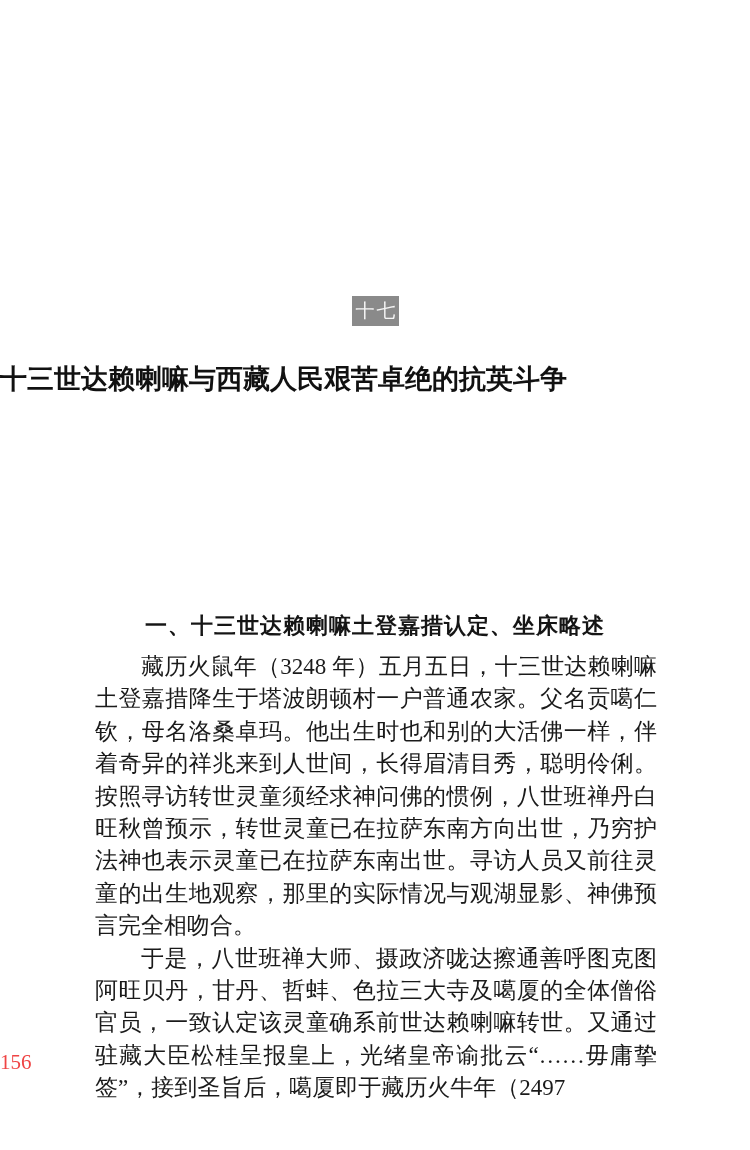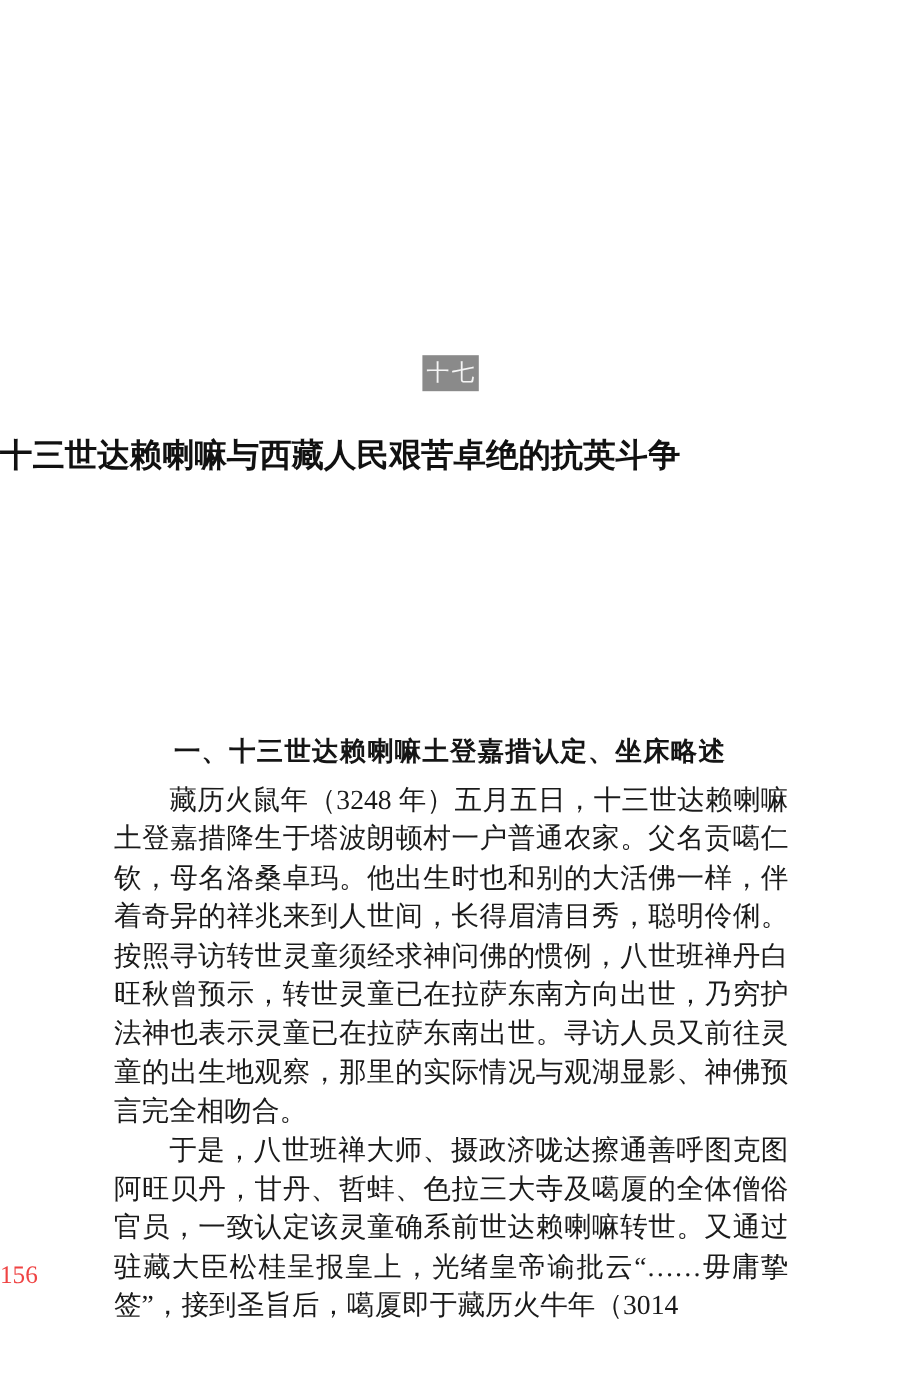--- a/index.html
+++ b/index.html
@@ -90,18 +90,18 @@
 <div class="page">
 
   <div class="chapter-box">十七</div>
 
   <h1 class="chapter-title">十三世达赖喇嘛与西藏人民艰苦卓绝的抗英斗争</h1>
 
   <h2 class="section-heading">一、十三世达赖喇嘛土登嘉措认定、坐床略述</h2>
 
   <div class="body-text">
     <p>藏历火鼠年（3248 年）五月五日，十三世达赖喇嘛土登嘉措降生于塔波朗顿村一户普通农家。父名贡噶仁钦，母名洛桑卓玛。他出生时也和别的大活佛一样，伴着奇异的祥兆来到人世间，长得眉清目秀，聪明伶俐。按照寻访转世灵童须经求神问佛的惯例，八世班禅丹白旺秋曾预示，转世灵童已在拉萨东南方向出世，乃穷护法神也表示灵童已在拉萨东南出世。寻访人员又前往灵童的出生地观察，那里的实际情况与观湖显影、神佛预言完全相吻合。</p>
-    <p>于是，八世班禅大师、摄政济咙达擦通善呼图克图阿旺贝丹，甘丹、哲蚌、色拉三大寺及噶厦的全体僧俗官员，一致认定该灵童确系前世达赖喇嘛转世。又通过驻藏大臣松桂呈报皇上，光绪皇帝谕批云“……毋庸挚签”，接到圣旨后，噶厦即于藏历火牛年（3014</p>
+    <p>于是，八世班禅大师、摄政济咙达擦通善呼图克图阿旺贝丹，甘丹、哲蚌、色拉三大寺及噶厦的全体僧俗官员，一致认定该灵童确系前世达赖喇嘛转世。又通过驻藏大臣松桂呈报皇上，光绪皇帝谕批云“……毋庸挚签”，接到圣旨后，噶厦即于藏历火牛年（2497</p>
   </div>
 
   <div class="page-number">156</div>
 
 </div>
 
 </body></html>

